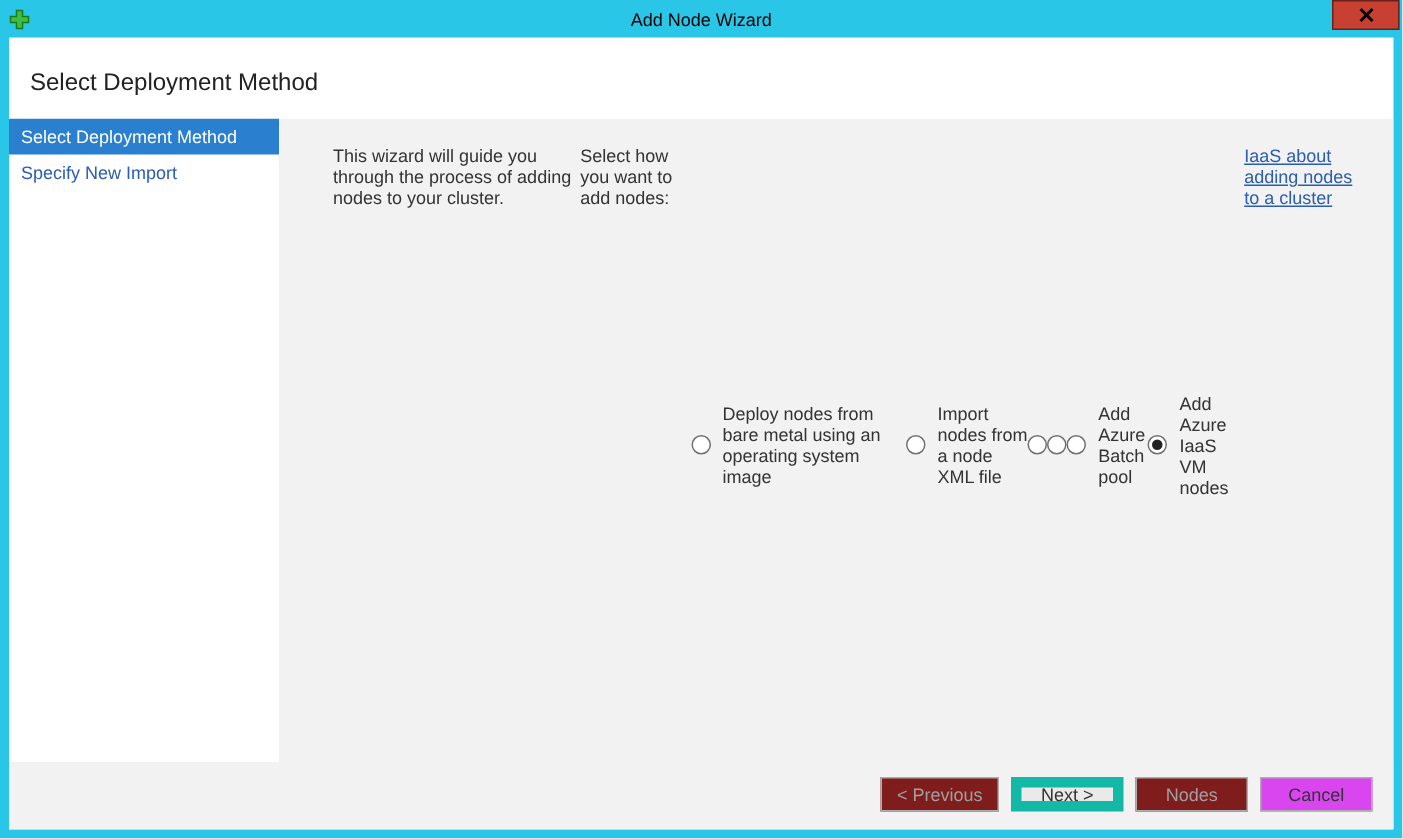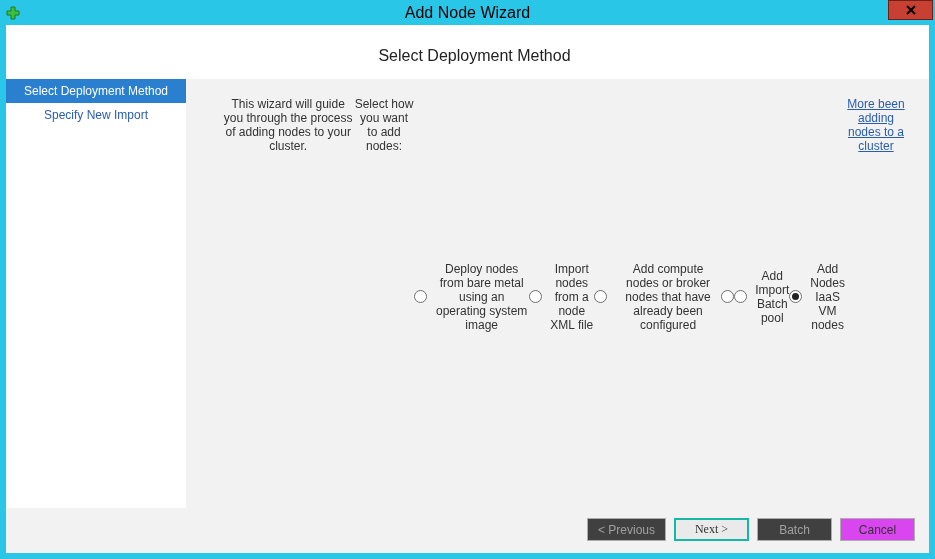--- a/index.html
+++ b/index.html
@@ -26,21 +26,21 @@
   .title-icon {
     margin-left: 6px;
     display: flex;
     align-items: center;
   }
   .title-text {
     position: absolute;
     left: 0; right: 0;
     text-align: center;
     color: #000;
-    font-size: 16px;
+    font-size: 12px;
     pointer-events: none;
   }
   .close-btn {
     position: absolute;
     right: 2px; top: 0;
     width: 45px; height: 20px;
     background: #c84031;
     border: 1px solid #6b2018;
     display: flex;
     align-items: center;
@@ -49,21 +49,20 @@
     color: #000;
     cursor: pointer;
   }
   .client {
     flex: 1;
     margin: 0 6px 6px 6px;
     background: #fff;
     display: flex;
     flex-direction: column;
     overflow: hidden;
-    text-align: center;
   }
   .header {
     padding: 22px 0 14px 14px;
     font-size: 16px;
     color: #222;
   }
   .body {
     flex: 1;
     display: flex;
     overflow: hidden;
@@ -148,26 +147,25 @@
     font-size: 12px;
     cursor: pointer;
     display: flex;
     align-items: center;
     justify-content: center;
     padding: 0 10px;
   }
   .btn.disabled {
     color: #a0a0a0;
     cursor: default;
-    background: #404040;
+    background: #7f1d1d;
   }
   .btn.default-btn {
-    border: 2px solid #14b8a6;
+    border: 7px solid #14b8a6;
     background: #eaeaea;
-    font-family: Liberation Serif, serif;
   }
 </style>
 </head>
 <body>
 
 <div class="window">
 
   <div class="titlebar">
     <span class="title-icon">
       <svg width="14" height="14" viewBox="0 0 14 14">
@@ -201,42 +199,41 @@
         <div class="radio-row">
           <span class="radio"></span>
           <span>Deploy nodes from bare metal using an operating system image</span>
         </div>
         <div class="radio-row">
           <span class="radio"></span>
           <span>Import nodes from a node XML file</span>
         </div>
         <div class="radio-row">
           <span class="radio"></span>
-          <span>Add compute nodes or broker nodes that have already been configured</span>
-        </div>
-        <div class="radio-row">
-          <span class="radio"></span>
-        </div>
-        <div class="radio-row">
-          <span class="radio"></span>
-          <span>Add Import Batch pool</span>
+        </div>
+        <div class="radio-row">
+          <span class="radio"></span>
+        </div>
+        <div class="radio-row">
+          <span class="radio"></span>
+          <span>Add Azure Batch pool</span>
         </div>
         <div class="radio-row">
           <span class="radio checked"></span>
-          <span>Add Nodes IaaS VM nodes</span>
+          <span>Add Azure IaaS VM nodes</span>
         </div>
 
         <div class="spacer"></div>
 
-        <div class="help-link">More been adding nodes to a cluster</div>
+        <div class="help-link">IaaS about adding nodes to a cluster</div>
       </div>
 
     </div>
 
     <div class="footer">
       <div class="btn disabled">&lt; Previous</div>
       <div class="btn default-btn">Next &gt;</div>
-      <div class="btn disabled">Batch</div>
+      <div class="btn disabled">Nodes</div>
       <div class="btn">Cancel</div>
     </div>
 
   </div>
 </div>
 
 </body></html>

